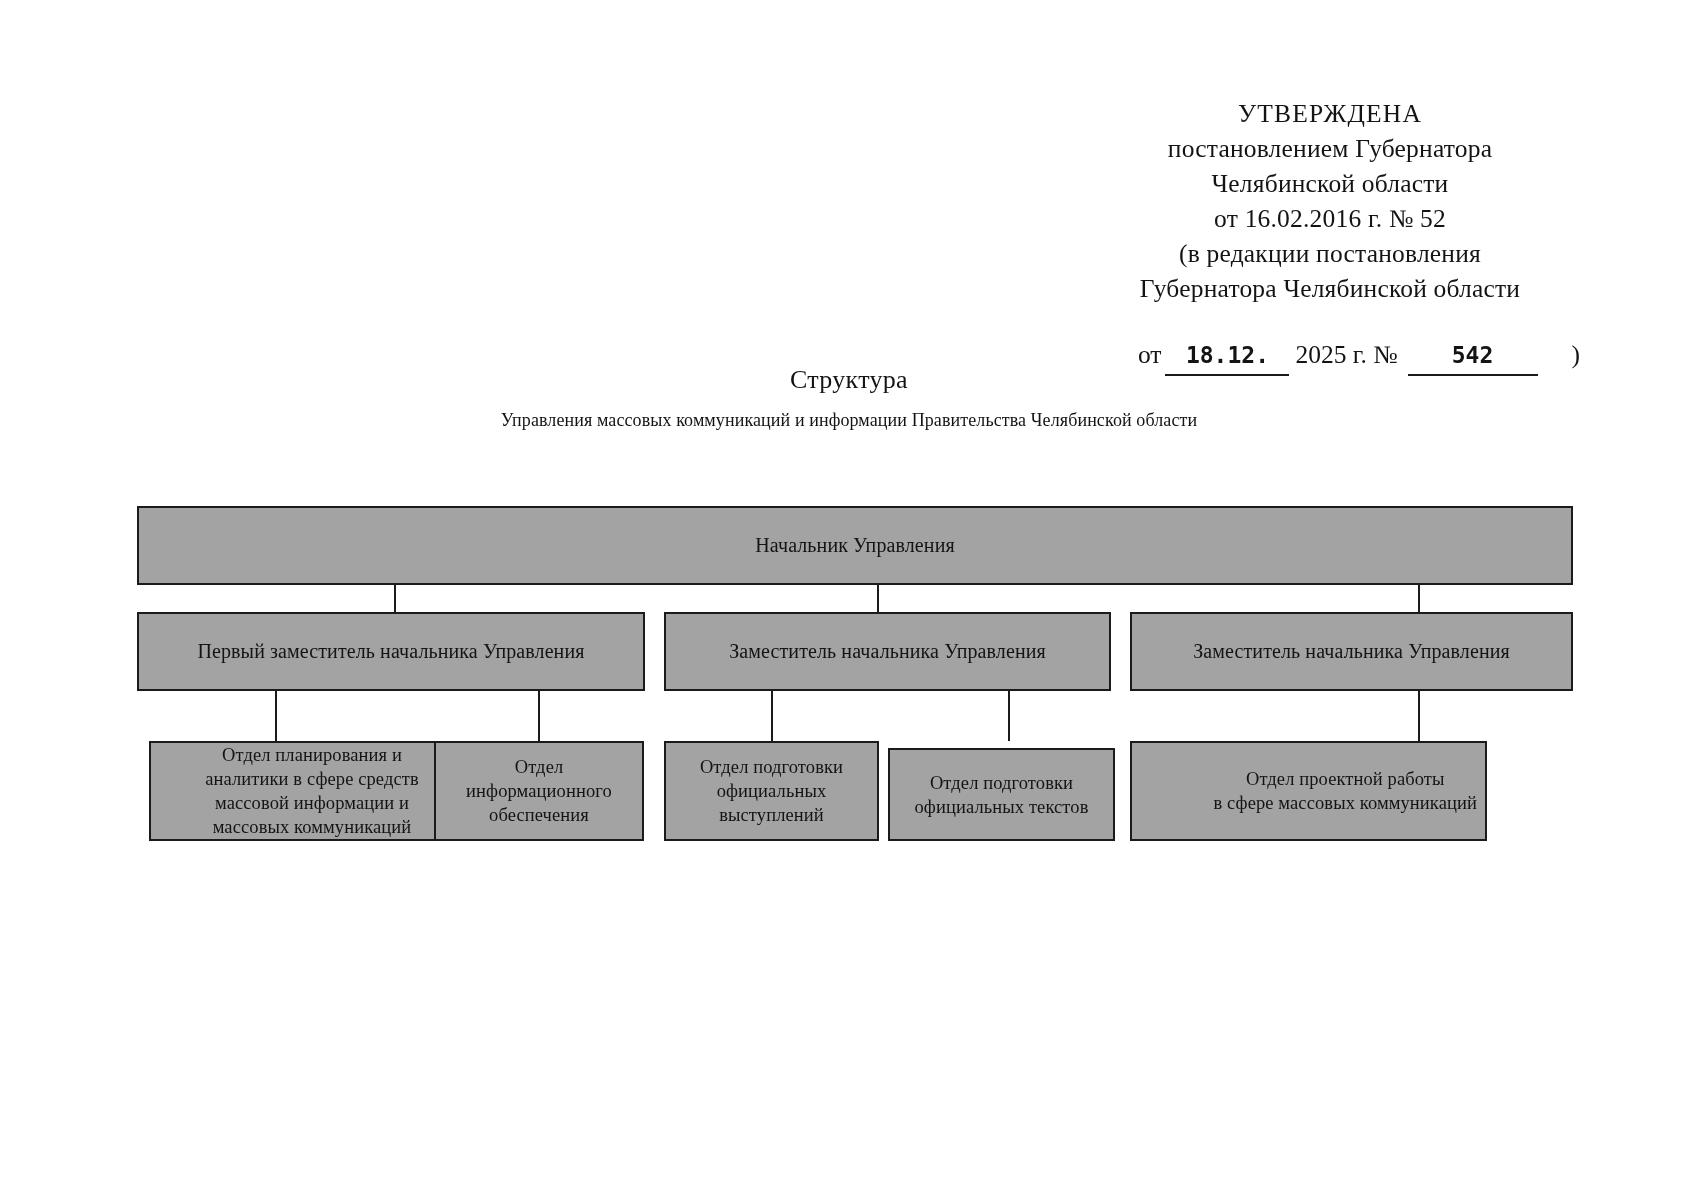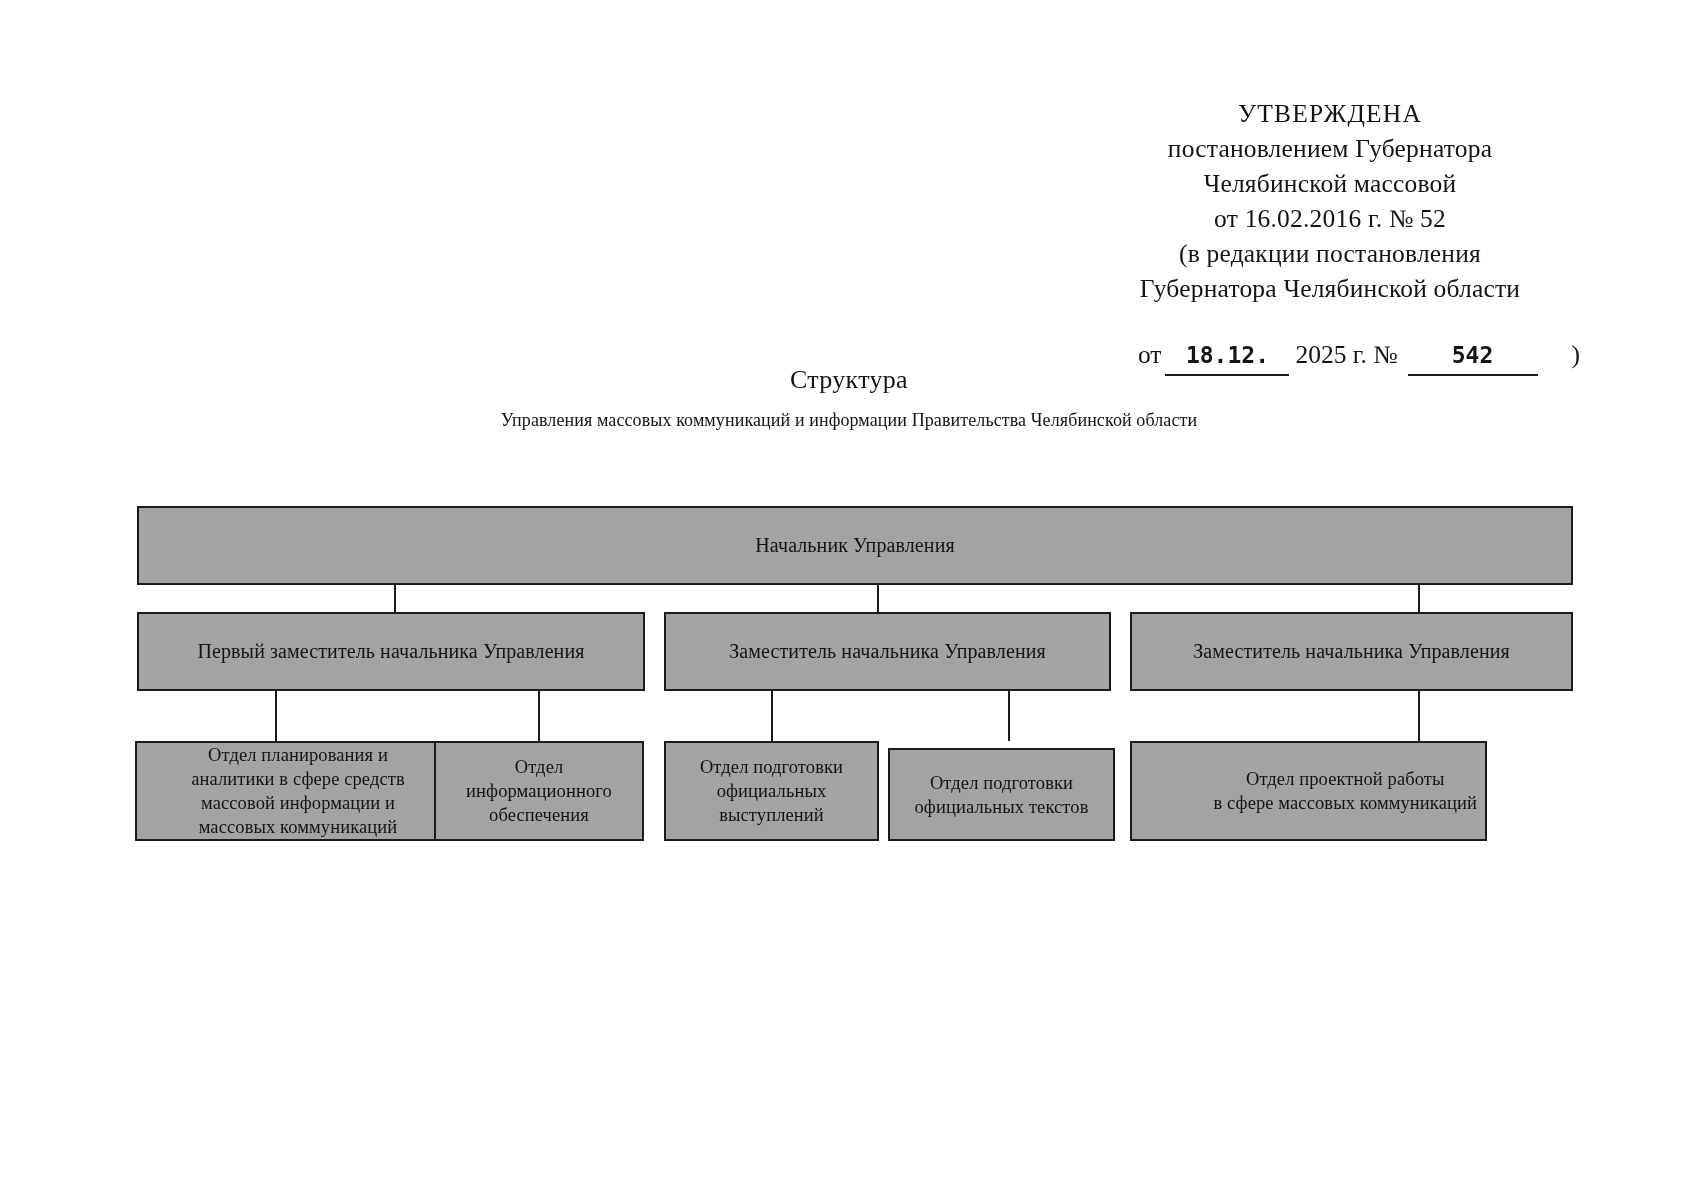--- a/index.html
+++ b/index.html
@@ -109,21 +109,21 @@
     background: #1b1b1b;
     width: 2px;
   }
 </style>
 </head>
 <body>
 
 <div id="approval-block">
   <div class="ln caps">УТВЕРЖДЕНА</div>
   <div class="ln">постановлением Губернатора</div>
-  <div class="ln">Челябинской массовой</div>
+  <div class="ln">Челябинской области</div>
   <div class="ln">от 16.02.2016 г. № 52</div>
   <div class="ln">(в редакции постановления</div>
   <div class="ln">Губернатора Челябинской области</div>
   <div class="datefill-line">
     <span class="lbl">от</span>
     <span class="fillfield day">18.12.</span>
     <span class="lbl">2025 г. №</span>
     <span class="fillfield num">542</span>
     <span class="paren-close">)</span>
   </div>
@@ -153,21 +153,21 @@
   <div class="node lvl2" style="left:1130px; top:612px; width:443px; height:79px;">
     <span class="nlabel">Заместитель начальника Управления</span>
   </div>
 
   <div class="connector" style="left:275px; top:691px; height:50px;"></div>
   <div class="connector" style="left:538px; top:691px; height:50px;"></div>
   <div class="connector" style="left:771px; top:691px; height:50px;"></div>
   <div class="connector" style="left:1008px; top:691px; height:50px;"></div>
   <div class="connector" style="left:1418px; top:691px; height:50px;"></div>
 
-  <div class="node lvl3" style="left:135px; top:741px; width:326px; height:100px;">
+  <div class="node lvl3" style="left:149px; top:741px; width:326px; height:100px;">
     <span class="nlabel">Отдел планирования и
 аналитики в сфере средств
 массовой информации и
 массовых коммуникаций</span>
   </div>
   <div class="node lvl3" style="left:434px; top:741px; width:210px; height:100px;">
     <span class="nlabel">Отдел
 информационного
 обеспечения</span>
   </div>

